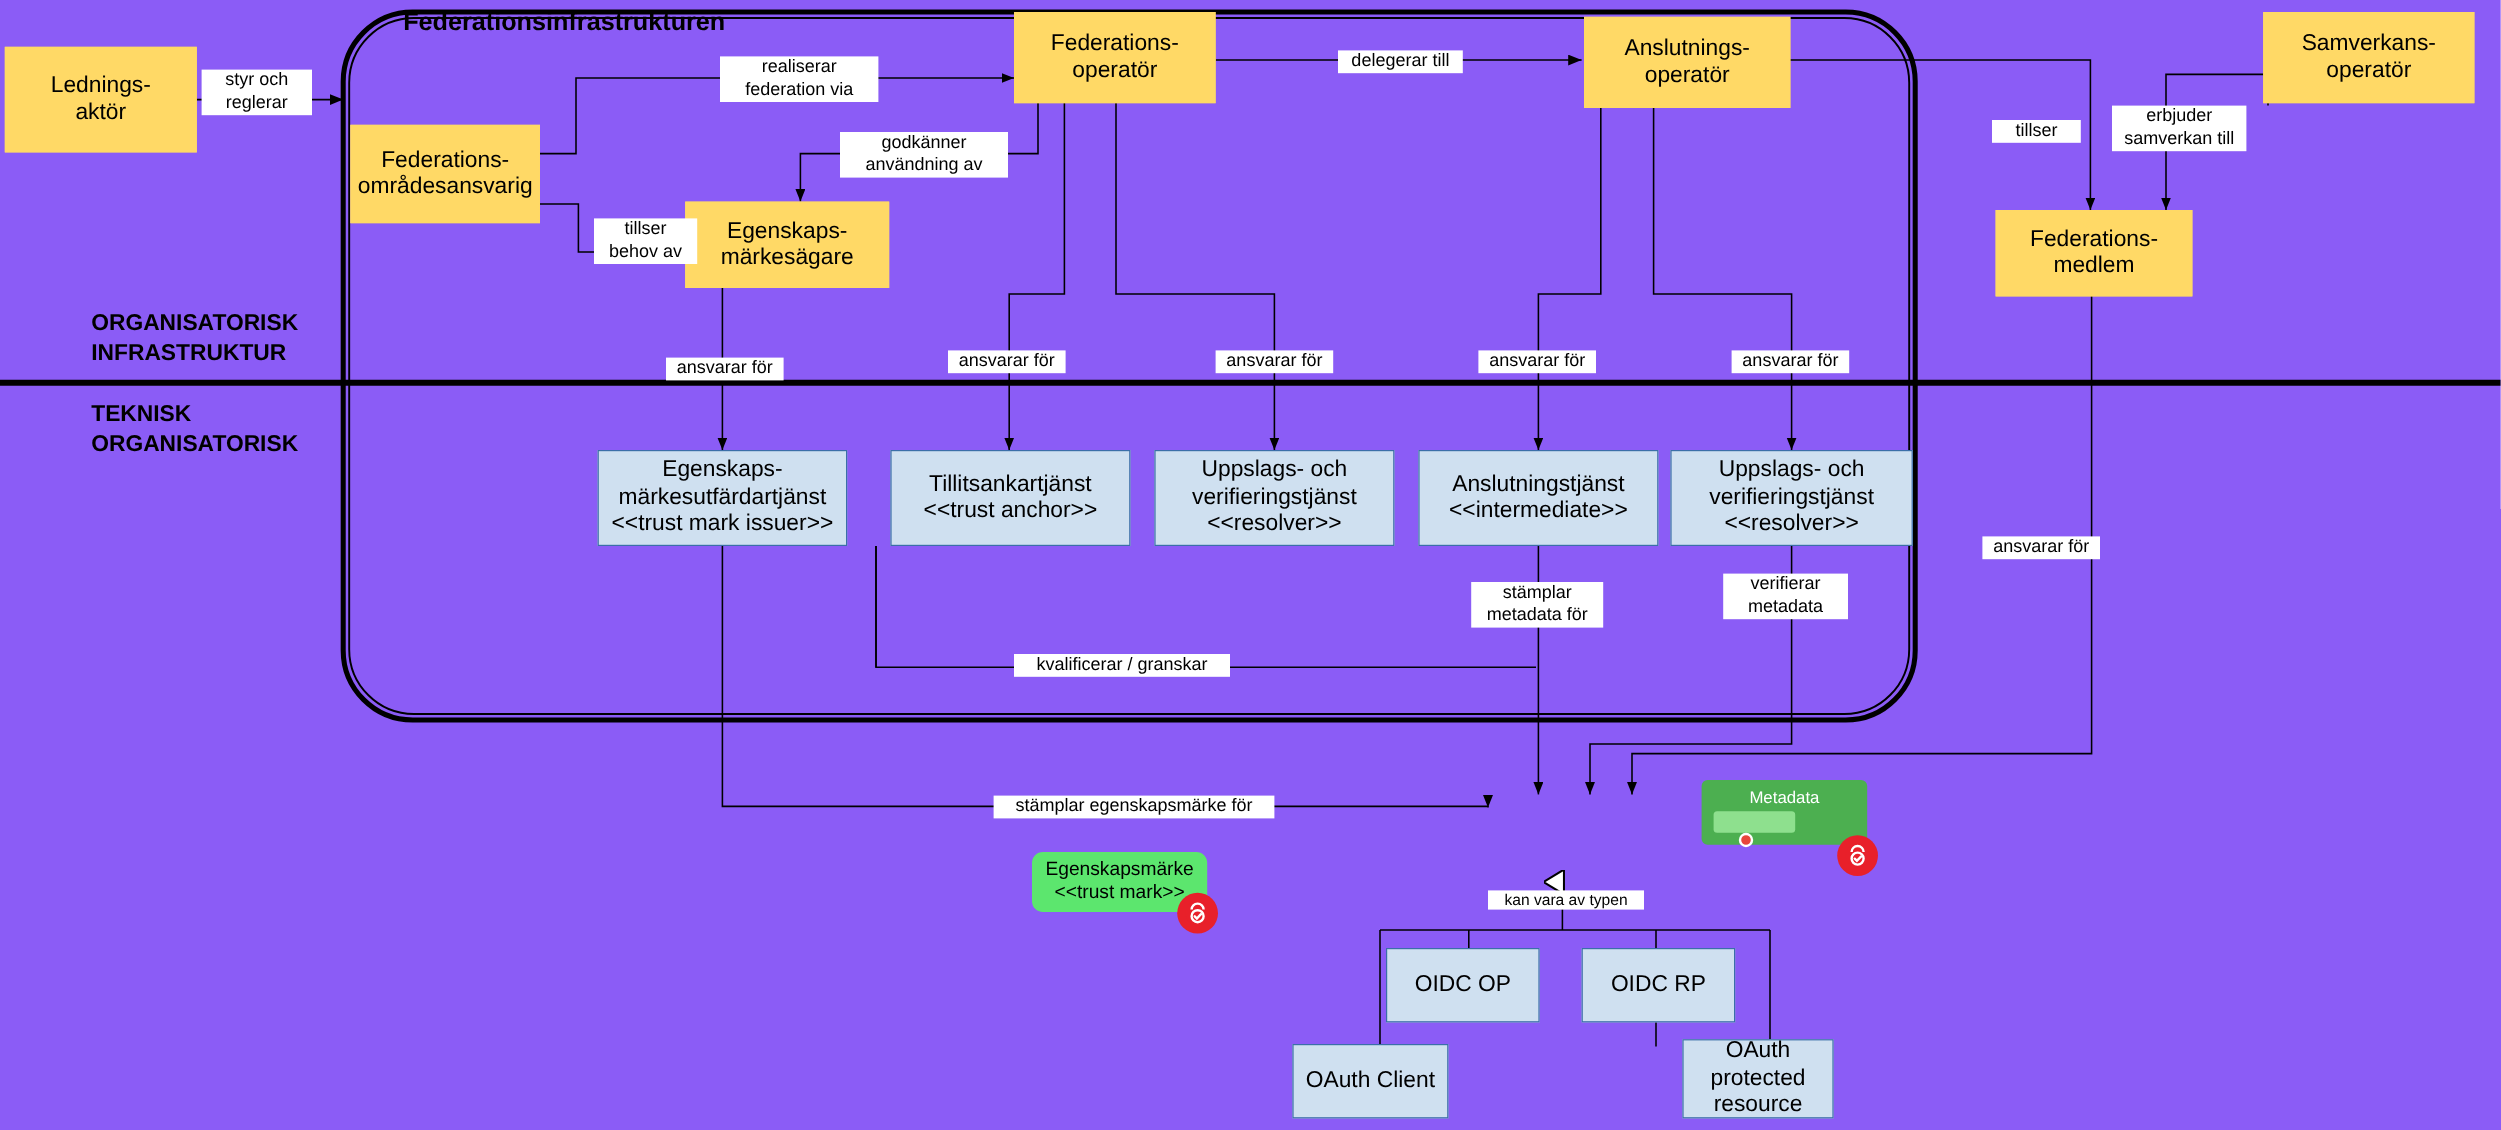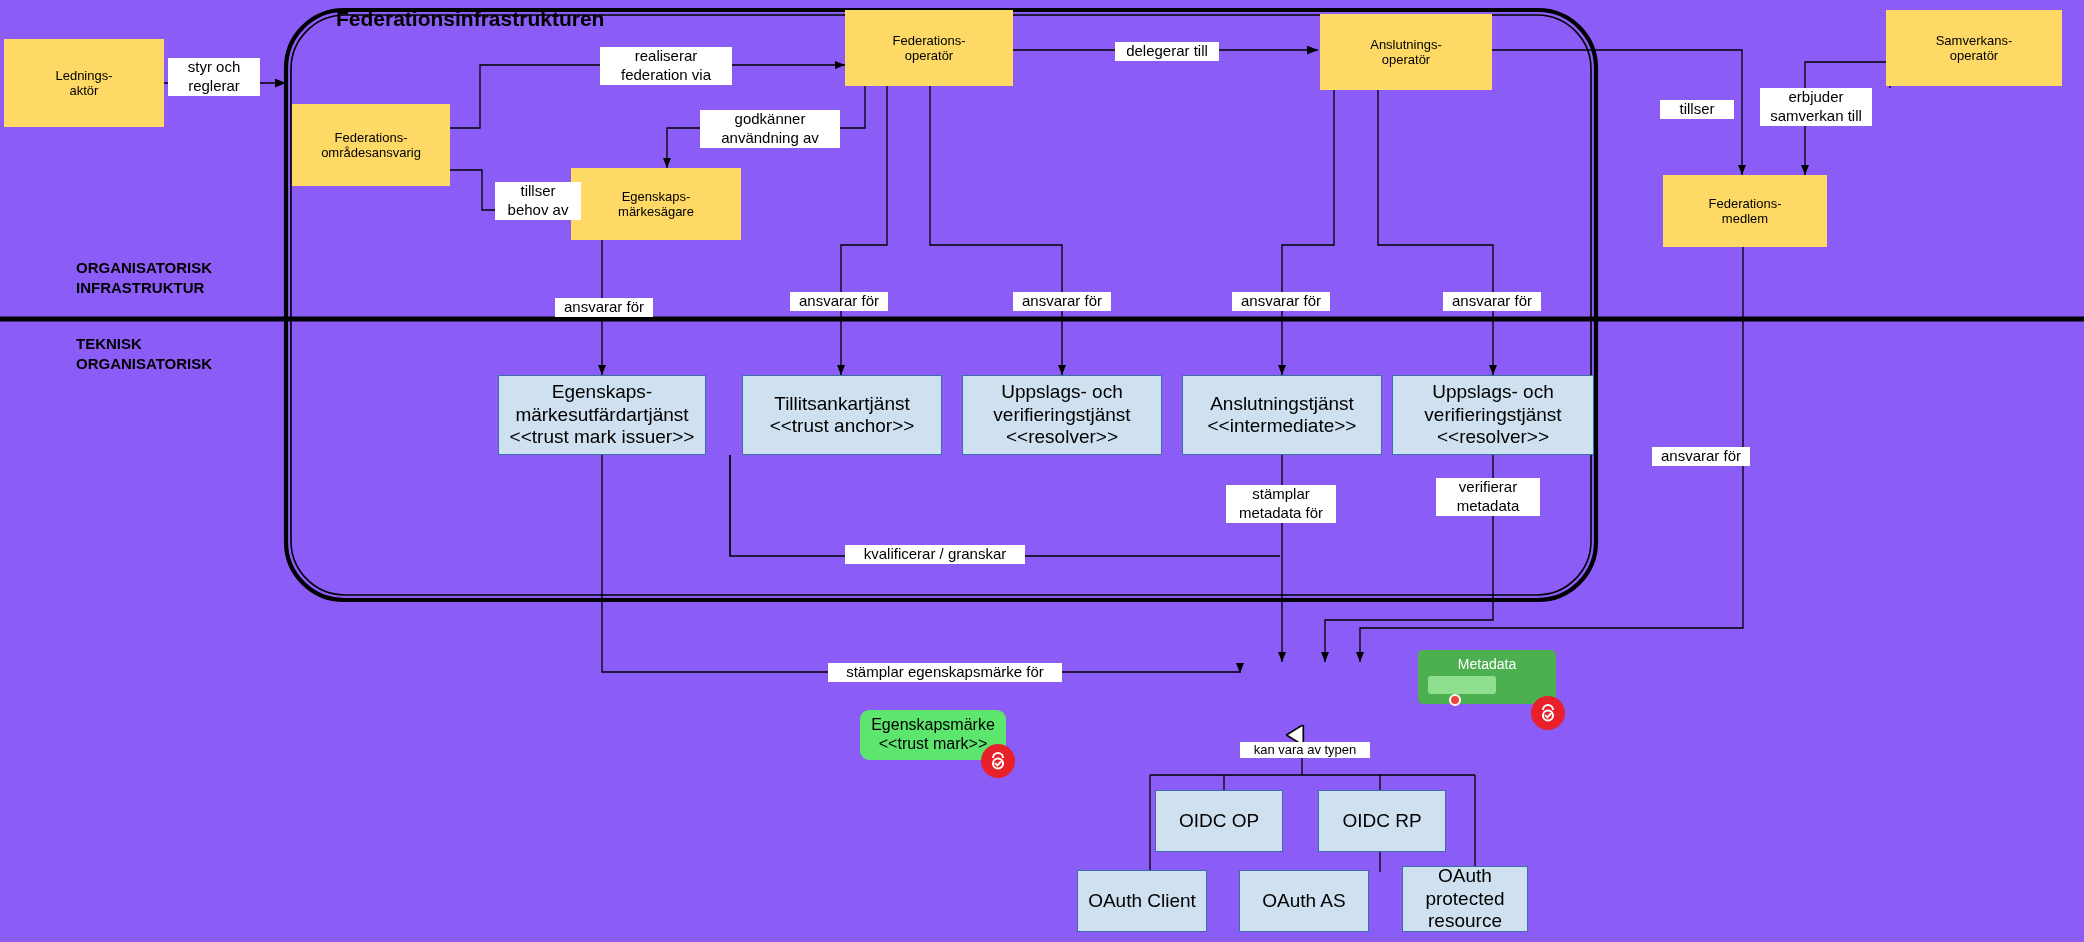--- a/index.html
+++ b/index.html
@@ -2,37 +2,37 @@
 <html><head>
 <meta charset="utf-8">
 <style>
   html,body{margin:0;padding:0;background:#ffffff;}
   body{font-family:"Liberation Sans",sans-serif;}
   #stage{position:relative;width:2084px;height:942px;background:#8b5cf6;overflow:hidden;}
   svg.layer{position:absolute;left:0;top:0;width:2084px;height:942px;pointer-events:none;}
 
   .node{position:absolute;box-sizing:border-box;display:flex;align-items:center;justify-content:center;
         text-align:center;line-height:1.18;}
-  .org{background:#ffd966;border:1px solid #ffd966;color:#000;font-size:13px;}
+  .org{background:#ffd966;border:1px solid #ffd966;color:#000;font-size:19px;}
   .tech{background:#cfe0f0;border:1.6px solid #3b6fa8;color:#000;font-size:19px;}
   .leaf{background:#cfe0f0;border:1.6px solid #3b6fa8;color:#000;font-size:19px;}
   .green{background:#5ce66e;border-radius:9px;color:#000;font-size:16px;}
   .greenmeta{background:#4caf50;border-radius:5px;color:#fff;font-size:14px;
              align-items:flex-start;justify-content:center;padding-top:6px;}
   .metabar{position:absolute;left:10px;top:26px;width:68px;height:18px;background:#8ee08e;border-radius:3px;}
   .metadot{position:absolute;left:31px;top:44px;width:8px;height:8px;border-radius:50%;
            background:#e8453c;border:2px solid #fff;}
 
   .seal{position:absolute;width:34px;height:34px;border-radius:50%;background:#e8202a;
         display:flex;align-items:center;justify-content:center;}
   .seal svg{display:block;}
 
   .elabel{position:absolute;font-size:15px;color:#000;text-align:center;line-height:1.25;
           background:#fff;white-space:pre-line;}
-  .zonelabel{position:absolute;font-size:15px;font-weight:bold;color:#000;line-height:1.3;white-space:pre-line;}
+  .zonelabel{position:absolute;font-size:19px;font-weight:bold;color:#000;line-height:1.3;white-space:pre-line;}
   .boundary-title{position:absolute;font-size:21px;font-weight:bold;color:#000;}
   .nodetxt{white-space:pre-line;}
 </style>
 </head>
 <body>
 
 <div id="stage">
 
   <svg class="layer" viewBox="0 0 2084 942">
     <defs>
@@ -174,23 +174,20 @@
   </div>
 
   <div class="node tech" style="left:1318px;top:790px;width:128px;height:62px;">
     <span class="nodetxt">OIDC RP</span>
   </div>
 
   <div class="node tech" style="left:1077px;top:870px;width:130px;height:62px;">
     <span class="nodetxt">OAuth Client</span>
   </div>
 
-  <div class="node tech" style="left:1239px;top:870px;width:130px;height:62px;">
-    <span class="nodetxt">OAuth AS</span>
-  </div>
 
   <div class="node tech" style="left:1402px;top:866px;width:126px;height:66px;">
     <span class="nodetxt">OAuth
 protected
 resource</span>
   </div>
 
   <div class="node green" style="left:860px;top:710px;width:146px;height:50px;">
     <span class="nodetxt">Egenskapsmärke
 &lt;&lt;trust mark&gt;&gt;</span>

